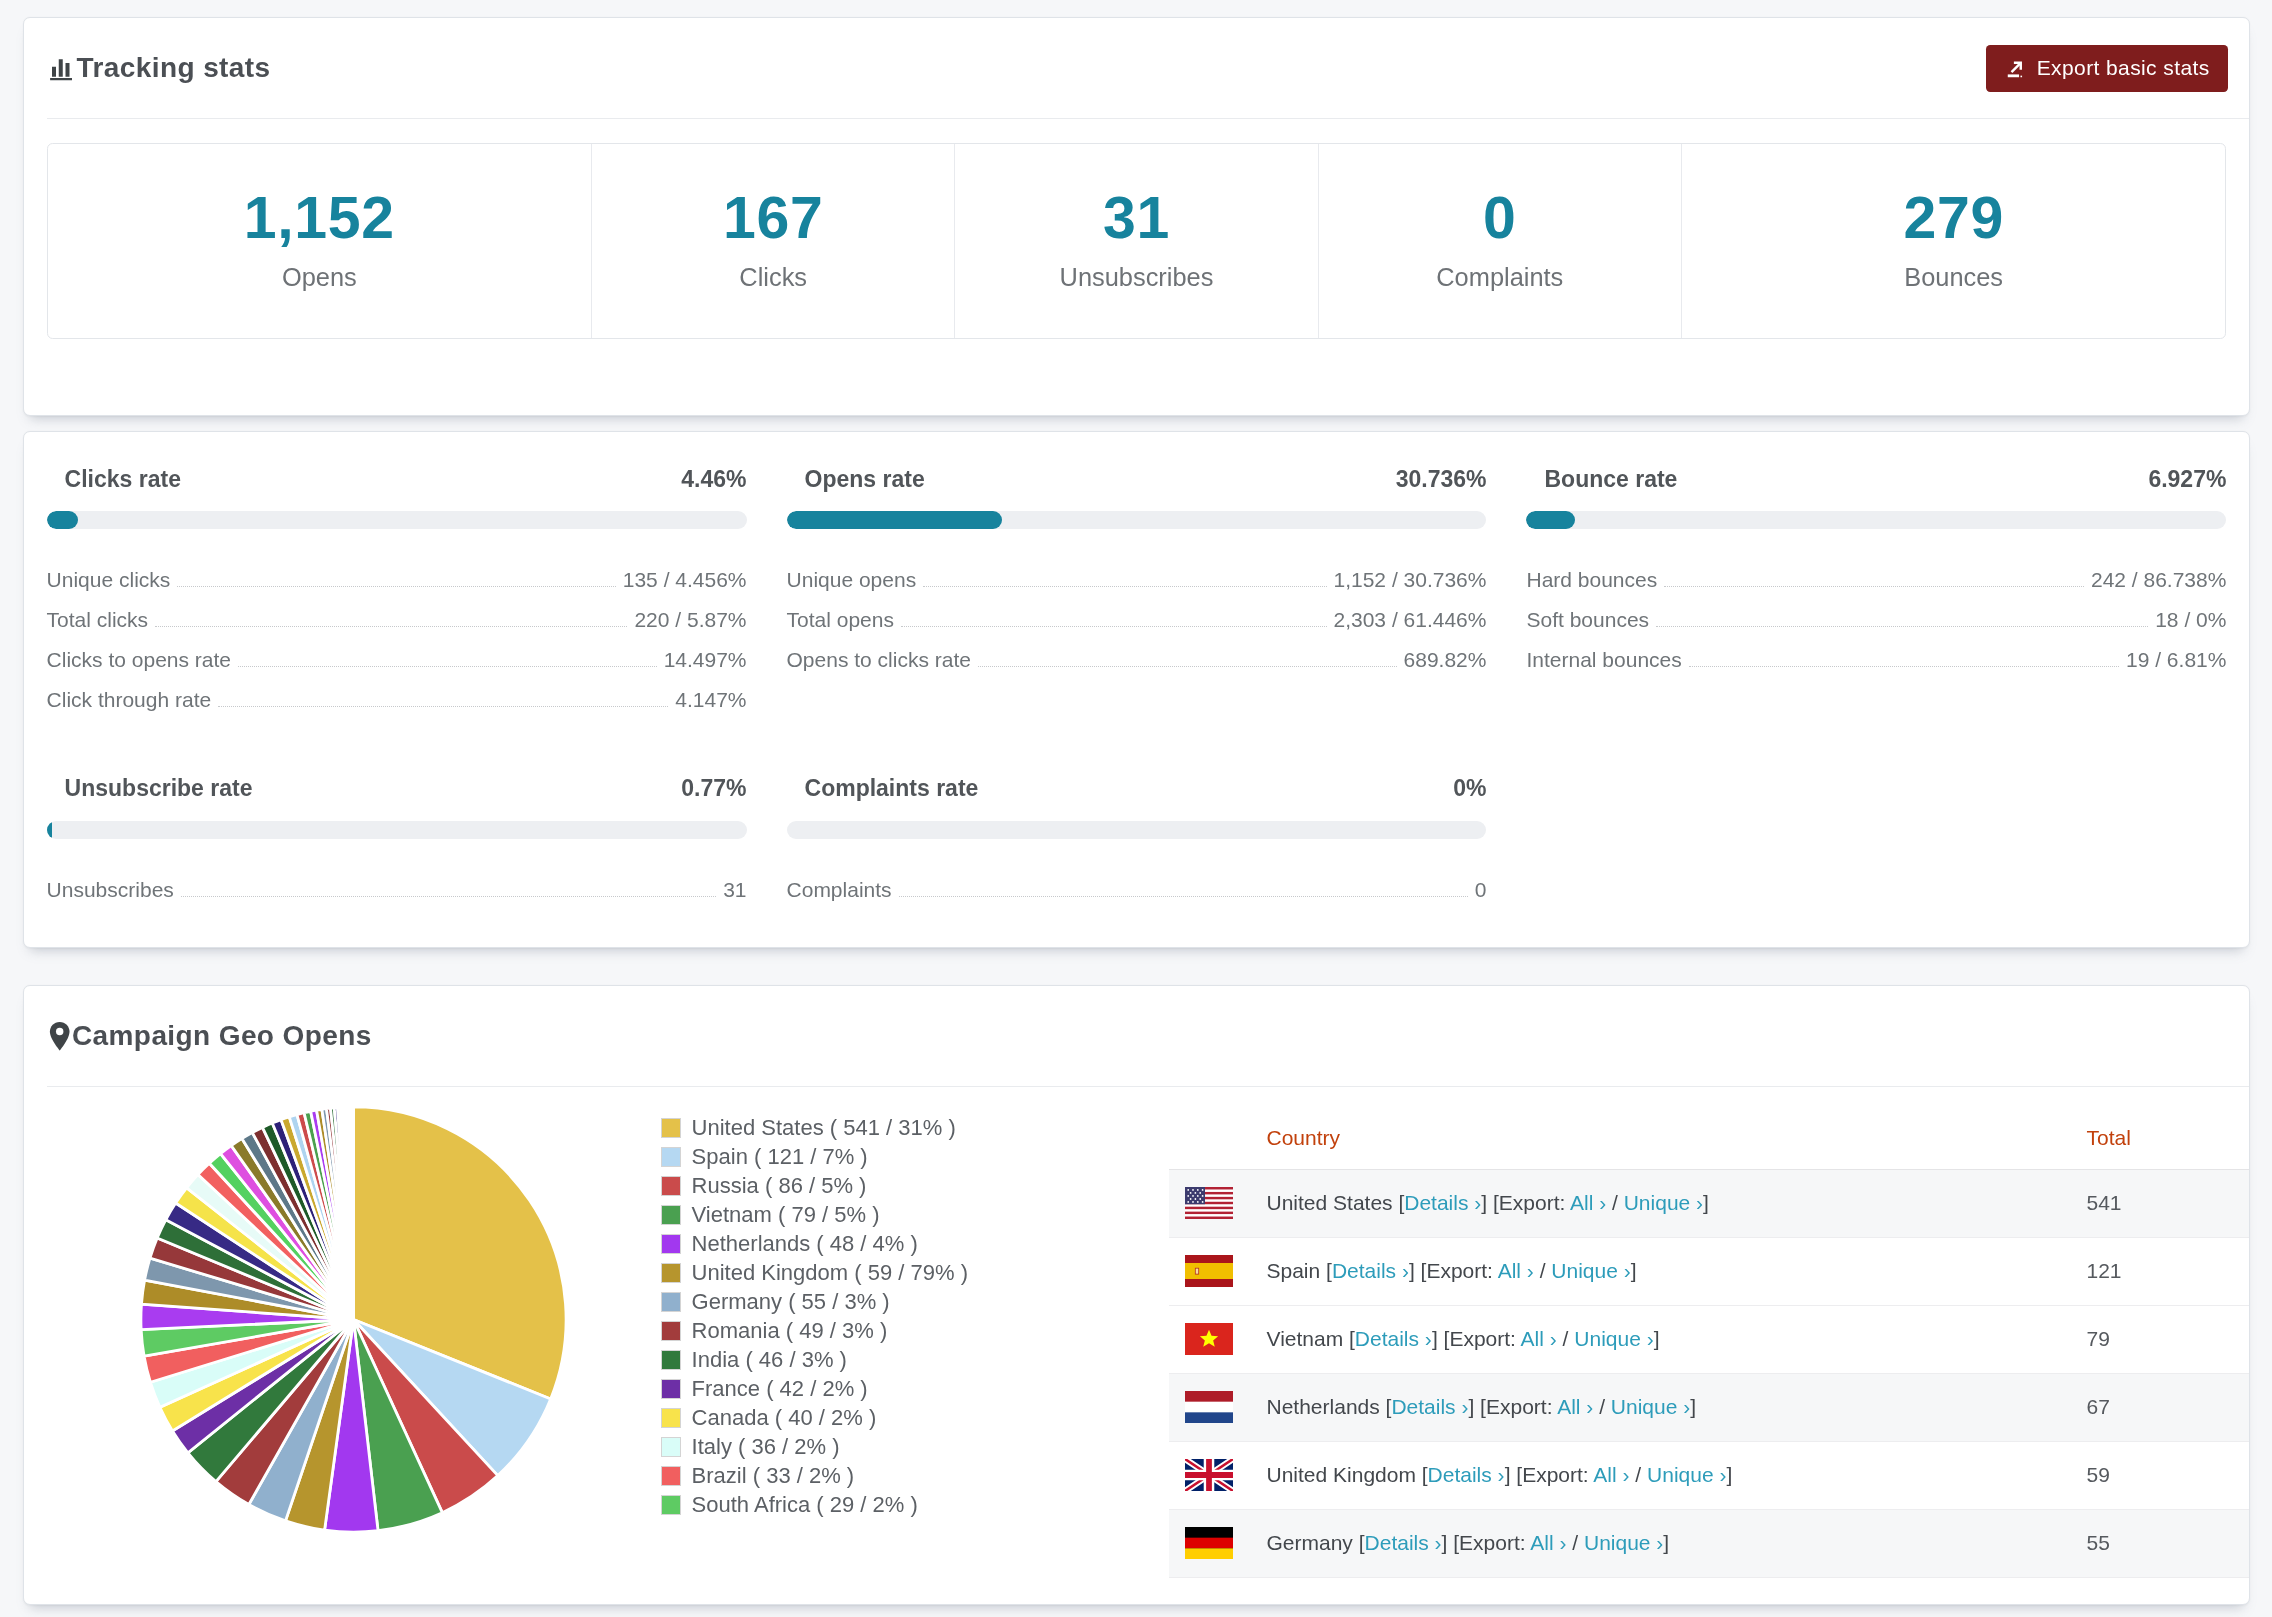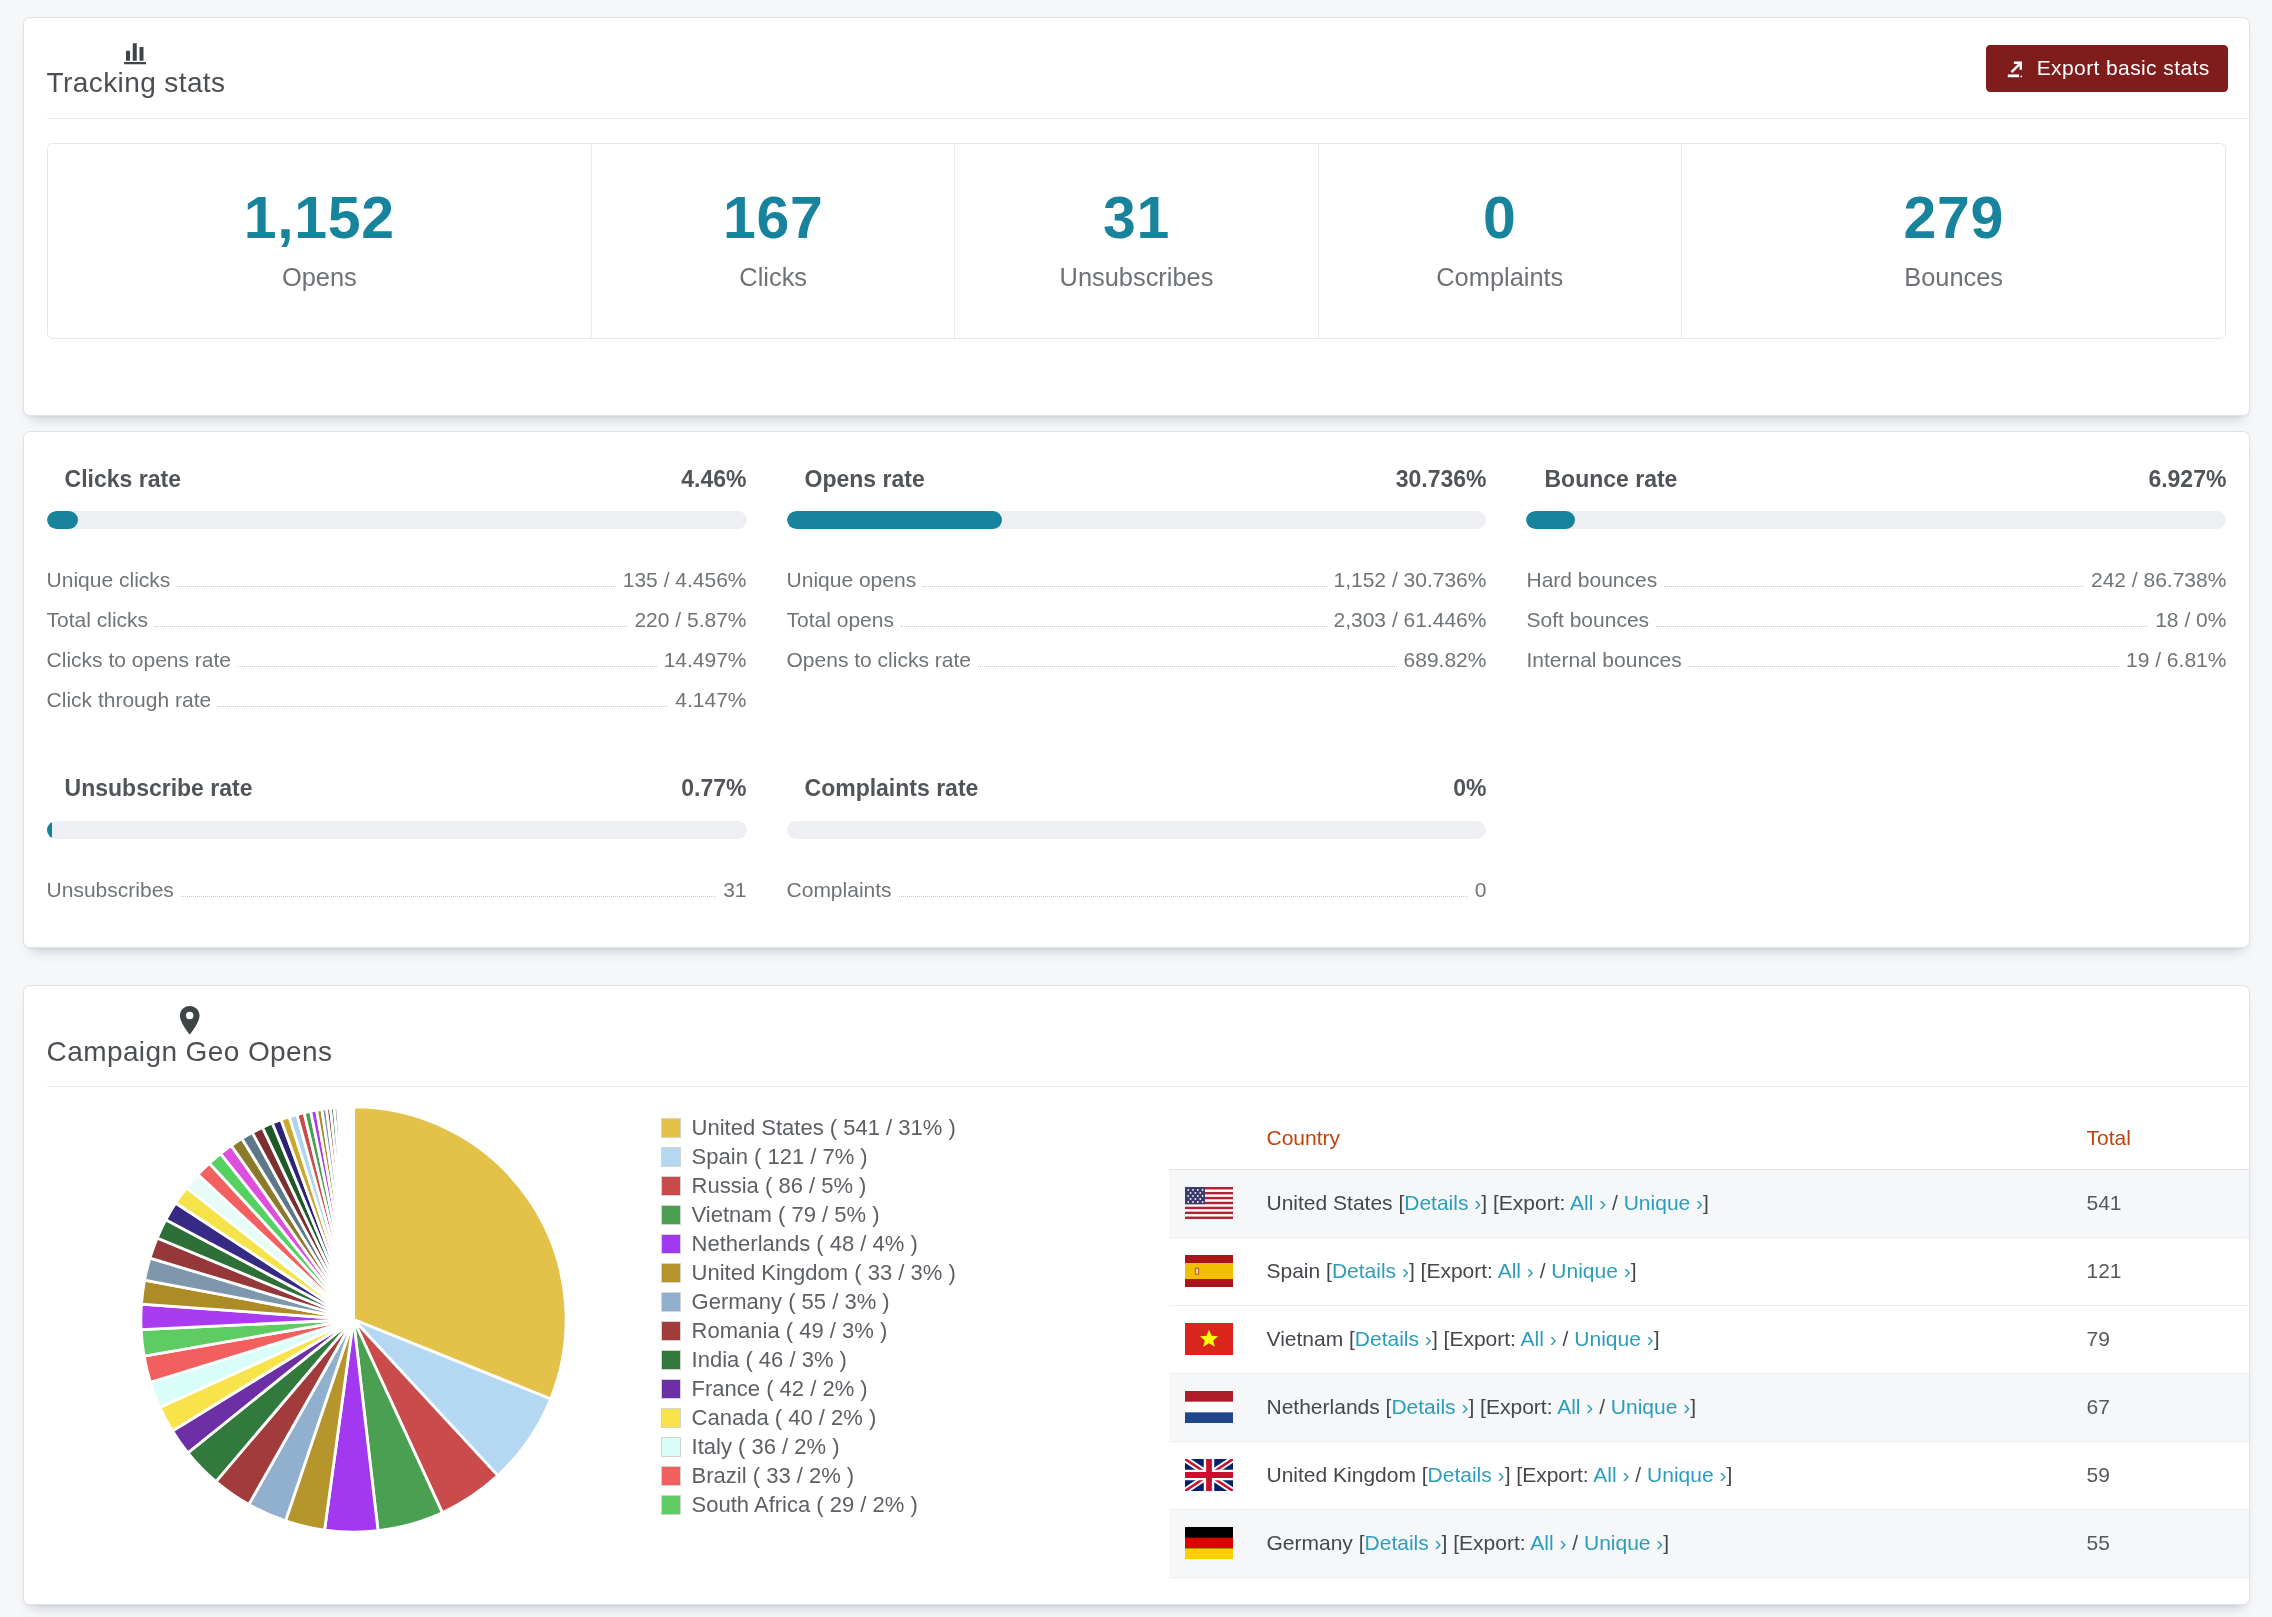--- a/index.html
+++ b/index.html
@@ -18,26 +18,25 @@
     position: relative;
   }
   .card-header {
     height: 100px;
     display: flex;
     align-items: center;
     padding: 0 21px 0 22.6px;
   }
   .card-title {
     font-size: 28px;
-    font-weight: 400;
+    font-weight: 700;
     color: #4b4f54;
     display: flex;
     align-items: center;
     letter-spacing: 0.4px;
-    flex-direction: column;
   }
   .card-title svg { display: block; }
   .divider { height: 0.7px; background: #e9ebee; margin-left: 22.6px; }
 
   
   .card-tracking { margin-bottom: 15px; padding-bottom: 76px; }
   .stats-row {
     margin: 24px 22.6px 0;
     display: flex;
     border: 0.7px solid #e3e6ea;
@@ -416,21 +415,21 @@
           <li class="legend-item">
             <span class="swatch" style="background: rgb(74, 160, 80);"></span>
             <span>Vietnam ( 79 / 5% )</span>
           </li>
           <li class="legend-item">
             <span class="swatch" style="background: rgb(162, 56, 239);"></span>
             <span>Netherlands ( 48 / 4% )</span>
           </li>
           <li class="legend-item">
             <span class="swatch" style="background: rgb(182, 149, 45);"></span>
-            <span>United Kingdom ( 33 / 3% )</span>
+            <span>United Kingdom ( 59 / 79% )</span>
           </li>
           <li class="legend-item">
             <span class="swatch" style="background: rgb(144, 176, 205);"></span>
             <span>Germany ( 55 / 3% )</span>
           </li>
           <li class="legend-item">
             <span class="swatch" style="background: rgb(162, 60, 60);"></span>
             <span>Romania ( 49 / 3% )</span>
           </li>
           <li class="legend-item">

